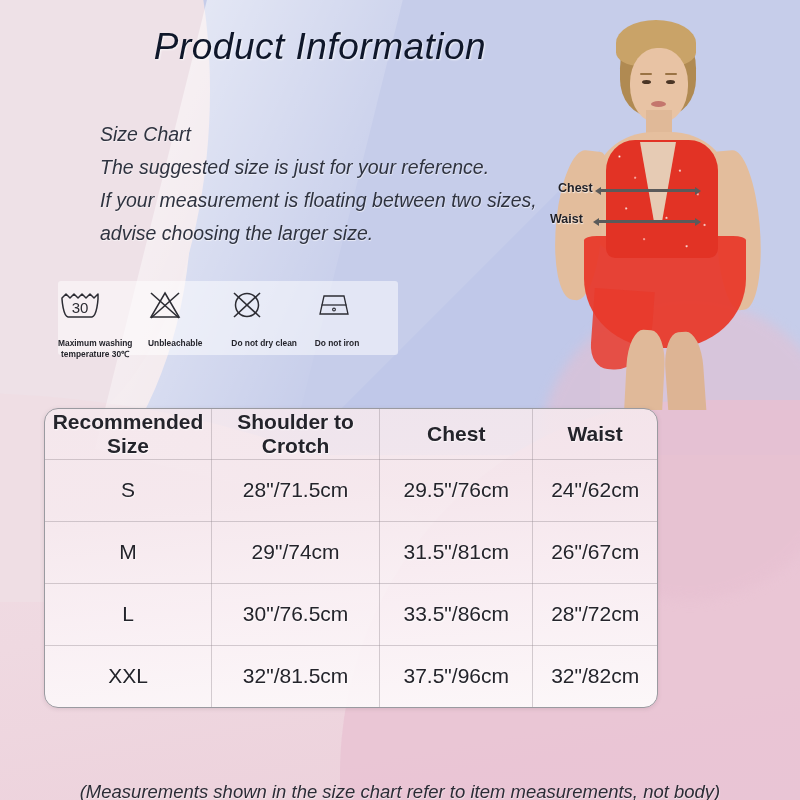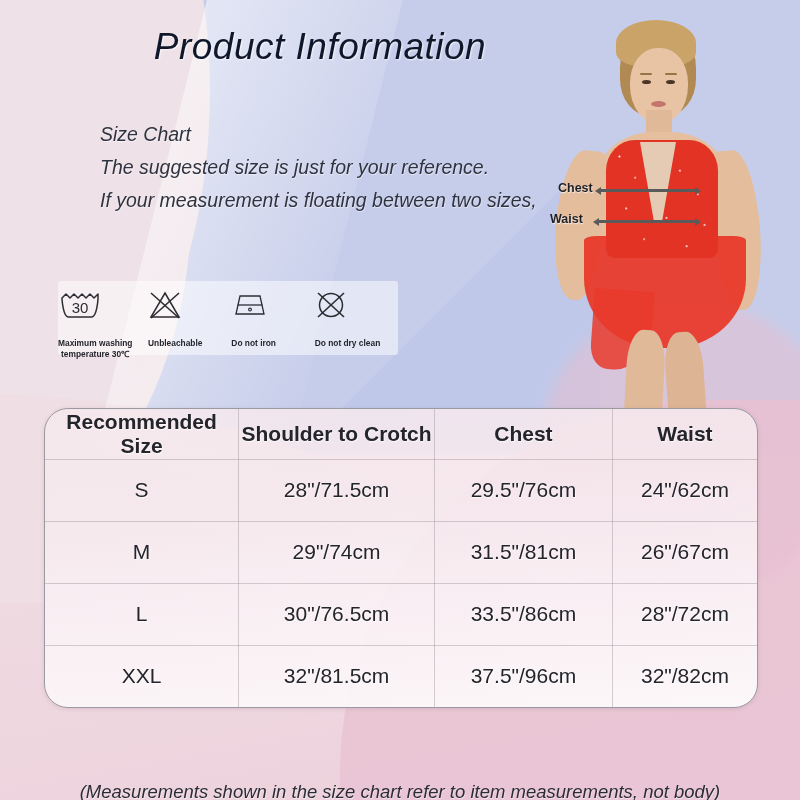--- a/index.html
+++ b/index.html
@@ -286,23 +286,23 @@
     color: #1f1f26;
     text-shadow: .6px .6px 1.2px rgba(255,255,255,.8);
   }
   #meas-chest-label { left: 558px; top: 181px; }
   #meas-waist-label { left: 550px; top: 212px; }
 
   
   #size-table {
     position: absolute;
     left: 44px; top: 408px;
-    width: 714px; height: 300px;
+    width: 614px; height: 300px;
     border: 1.6px solid #9a9aa0;
-    border-radius: 24px;
+    border-radius: 14px;
     overflow: hidden;
     background: linear-gradient(175deg,
         rgba(245,232,237,.88) 0%,
         rgba(246,233,238,.90) 30%,
         rgba(250,241,245,.92) 62%,
         rgba(253,250,251,.95) 100%);
     box-shadow: 0 1px 4px rgba(120,90,105,.18);
   }
   #size-table table {
     width: 100%; height: 100%;
@@ -363,20 +363,21 @@
     <div class="bg-rose-right2"></div>
     <div class="bg-white-diag"></div>
   </div>
 
   <div id="title">Product  Information</div>
 
   <div id="intro">
     <div class="line">Size Chart</div>
     <div class="line">The suggested size is just for your reference.</div>
     <div class="line">If your measurement is floating between two sizes,</div>
+    <div class="line">advise choosing the larger size.</div>
   </div>
 
   <div id="care-panel">
 
     <div class="care-item wash">
       <div class="care-glyph">
         <svg width="44" height="30" viewBox="0 0 44 30">
           <path d="M4 8 L8 4 L12 8 L16 4 L20 8 L24 4 L28 8 L32 4 L36 8 L40 4 L40 9
                    C40 9 39 26 34 27 L10 27 C5 26 4 9 4 9 Z" fill="none" stroke="#2c2c33" stroke-width="1.5" stroke-linejoin="round"></path>
           <text x="22" y="23" text-anchor="middle" font-family="'Liberation Sans',sans-serif" font-size="15" fill="#2c2c33">30</text>
@@ -392,38 +393,38 @@
           <path d="M17 3 L31 27 L3 27 Z" fill="none" stroke="#2c2c33" stroke-width="1.5"></path>
           <line x1="3" y1="3" x2="31" y2="28" stroke="#2c2c33" stroke-width="1.6"></line>
           <line x1="31" y1="3" x2="3" y2="28" stroke="#2c2c33" stroke-width="1.6"></line>
         </svg>
       </div>
       <div class="care-label">Unbleachable</div>
     </div>
 
     <div class="care-item">
       <div class="care-glyph">
+        <svg width="32" height="30" viewBox="0 0 32 30">
+          <circle cx="16" cy="15" r="11.5" fill="none" stroke="#2c2c33" stroke-width="1.5"></circle>
+          <line x1="3" y1="3" x2="29" y2="27" stroke="#2c2c33" stroke-width="1.6"></line>
+          <line x1="29" y1="3" x2="3" y2="27" stroke="#2c2c33" stroke-width="1.6"></line>
+        </svg>
+      </div>
+      <div class="care-label">Do not dry clean</div>
+    </div>
+
+    <div class="care-item">
+      <div class="care-glyph">
         <svg width="38" height="30" viewBox="0 0 38 30">
           <path d="M9 6 L29 6 L33 24 L5 24 Z" fill="none" stroke="#2c2c33" stroke-width="1.3"></path>
           <line x1="6.5" y1="15" x2="31.5" y2="15" stroke="#2c2c33" stroke-width="1.3"></line>
           <circle cx="19" cy="19.5" r="1.4" fill="none" stroke="#2c2c33" stroke-width="1.1"></circle>
         </svg>
       </div>
       <div class="care-label">Do not iron</div>
-    </div>
-
-    <div class="care-item">
-      <div class="care-glyph">
-        <svg width="32" height="30" viewBox="0 0 32 30">
-          <circle cx="16" cy="15" r="11.5" fill="none" stroke="#2c2c33" stroke-width="1.5"></circle>
-          <line x1="3" y1="3" x2="29" y2="27" stroke="#2c2c33" stroke-width="1.6"></line>
-          <line x1="29" y1="3" x2="3" y2="27" stroke="#2c2c33" stroke-width="1.6"></line>
-        </svg>
-      </div>
-      <div class="care-label">Do not dry clean</div>
     </div>
   </div>
 
   <div id="model">
     <div class="m-hair-back"></div>
     <div class="m-hair-bun"></div>
     <div class="m-face"></div>
     <div class="m-brow l"></div>
     <div class="m-brow r"></div>
     <div class="m-eye l"></div>

